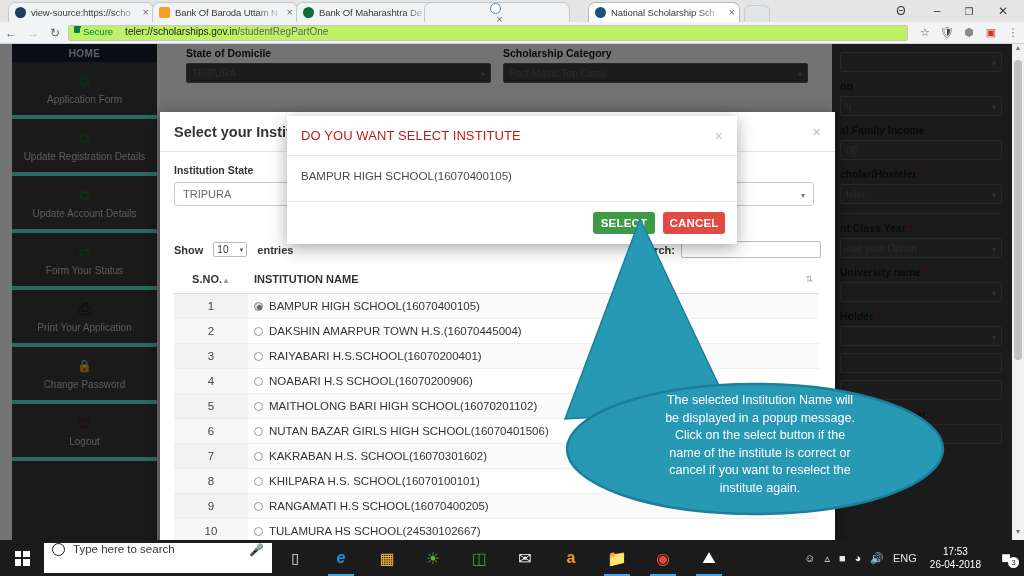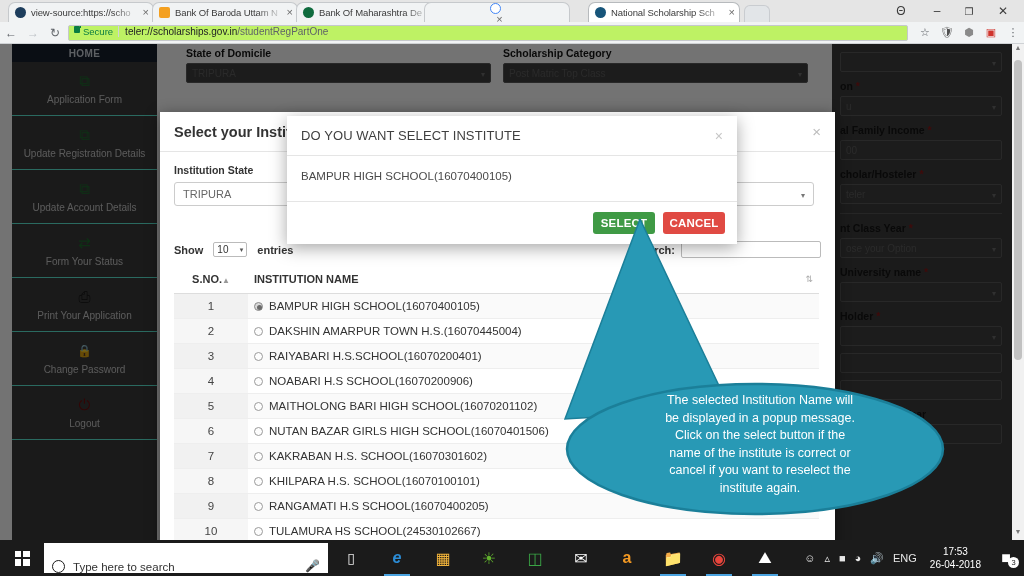--- a/index.html
+++ b/index.html
@@ -82,21 +82,21 @@
     position: absolute; left: 12px; top: 0; width: 145px; height: 496px;
     background: #3b3b3b;
   }
   .side-home {
     height: 18px; background: #17202e; color: #cfd4dc;
     display: flex; align-items: center; justify-content: center;
     font-size: 10px; font-weight: bold; letter-spacing: .4px;
   }
   .side-item {
     padding: 10px 4px 9px; text-align: center;
-    border-bottom: 1px solid #5eead4;
+    border-bottom: 4px solid #5eead4;
   }
   .side-item .sicon { font-size: 15px; line-height: 18px; display: block; }
   .side-item .slabel { font-size: 10px; color: #c9c9c9; line-height: 13px; display: block; margin-top: 3px; }
   .ic-green { color: #1e6b2e; }
   .ic-dark  { color: #141414; }
   .ic-red   { color: #6d0d0d; }
 
   
   .rightcol {
     position: absolute; right: 12px; top: 0; width: 180px; height: 496px;
@@ -179,21 +179,21 @@
 
   
   .confirm {
     position: absolute; left: 287px; top: 72px; width: 450px; height: 128px;
     background: #fff; box-shadow: 0 4px 16px rgba(0,0,0,.35); z-index: 60;
   }
   .confirm-head {
     height: 40px; display: flex; align-items: center; padding: 0 14px;
     border-bottom: 1px solid #e5e5e5;
   }
-  .confirm-title { font-size: 13px; color: #404040; letter-spacing: .1px; }
+  .confirm-title { font-size: 13px; color: #b91c1c; letter-spacing: .1px; }
   .confirm-x { margin-left: auto; font-size: 14px; color: #c6c6c6; }
   .confirm-body { padding: 14px; border-bottom: 1px solid #e5e5e5; height: 46px; }
   .confirm-text { font-size: 11.5px; color: #4a4a4a; }
   .confirm-foot { height: 42px; display: flex; align-items: center; justify-content: flex-end; gap: 8px; padding: 0 12px; }
   .btn {
     height: 22px; min-width: 62px; border-radius: 3px; border: none;
     color: #fff; font-size: 11.5px; font-weight: bold; letter-spacing: .2px;
     display: flex; align-items: center; justify-content: center;
   }
   .btn-select { background: #3f9a45; }
@@ -213,21 +213,21 @@
 
   
   .taskbar {
     position: absolute; left: 0; bottom: 0; width: 1024px; height: 36px;
     background: #1b1b1b; display: flex; align-items: center; z-index: 90;
   }
   .tb-start { width: 44px; height: 36px; display: flex; align-items: center; justify-content: center; }
   .winlogo { width: 15px; height: 15px; display: grid; grid-template-columns: 1fr 1fr; grid-template-rows: 1fr 1fr; gap: 1.6px; }
   .winlogo i { background: #fff; display: block; }
   .tb-searchbox {
-    width: 284px; height: 30px; background: #fff; display: flex; align-items: flex-end;
+    width: 228px; height: 30px; background: #fff; display: flex; align-items: flex-start;
     padding: 0 8px; gap: 8px;
   }
   .tb-searchbox .circ { width: 13px; height: 13px; border: 1.6px solid #1b1b1b; border-radius: 50%; flex: 0 0 13px; }
   .tb-searchbox .ph { font-size: 11.5px; color: #333; flex: 1 1 auto; }
   .tb-searchbox .mic { font-size: 12px; color: #333; }
   .tb-app { width: 46px; height: 36px; display: flex; align-items: center; justify-content: center; position: relative; font-size: 16px; }
   .tb-app.run:after { content: ""; position: absolute; bottom: 0; left: 10px; width: 26px; height: 2px; background: #4aa3e0; }
   .tb-tray { margin-left: auto; display: flex; align-items: center; gap: 9px; padding-right: 6px; color: #fff; }
   .tb-tray .ti { font-size: 11px; color: #e7e7e7; }
   .tb-clock { text-align: center; font-size: 10px; color: #fff; line-height: 13px; padding: 0 4px; }

